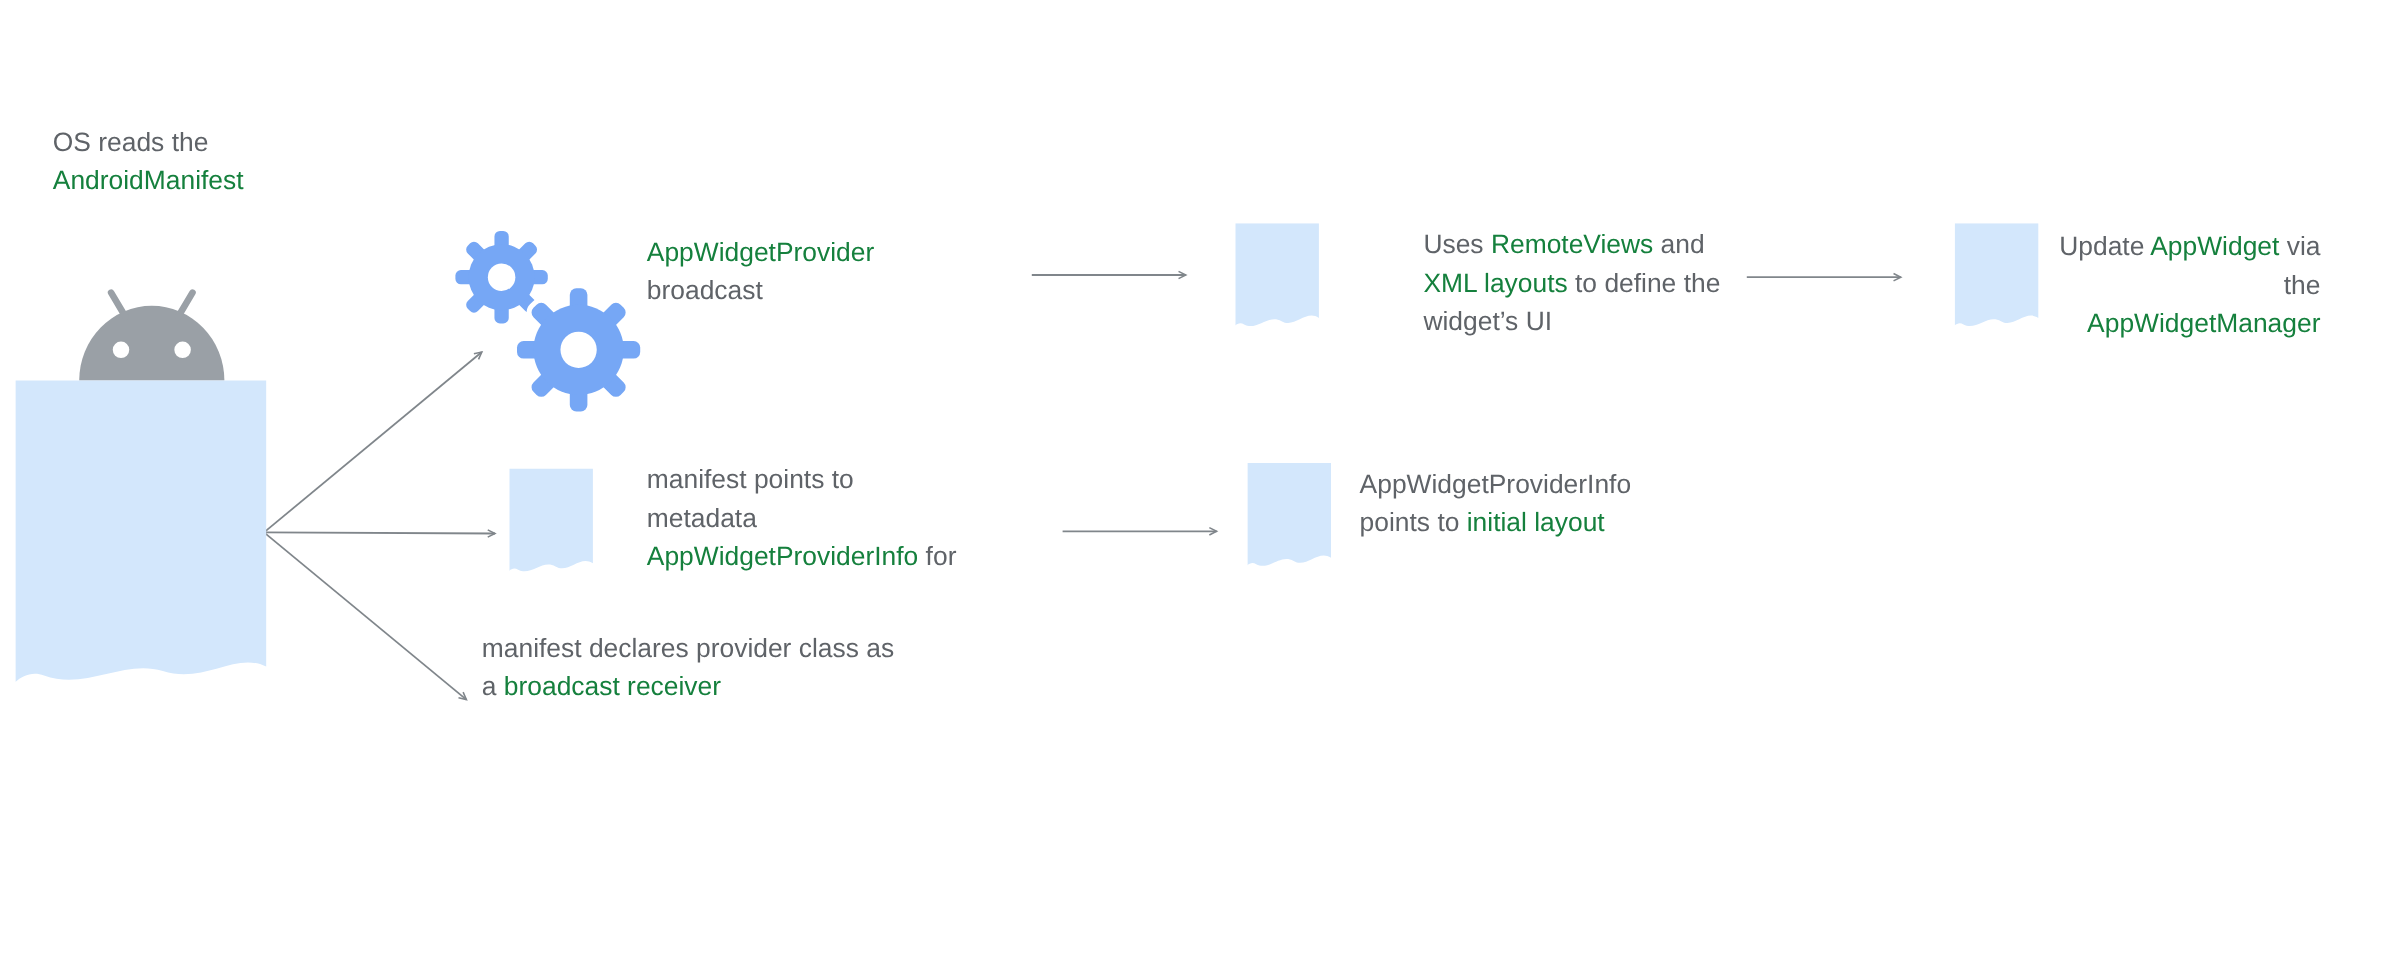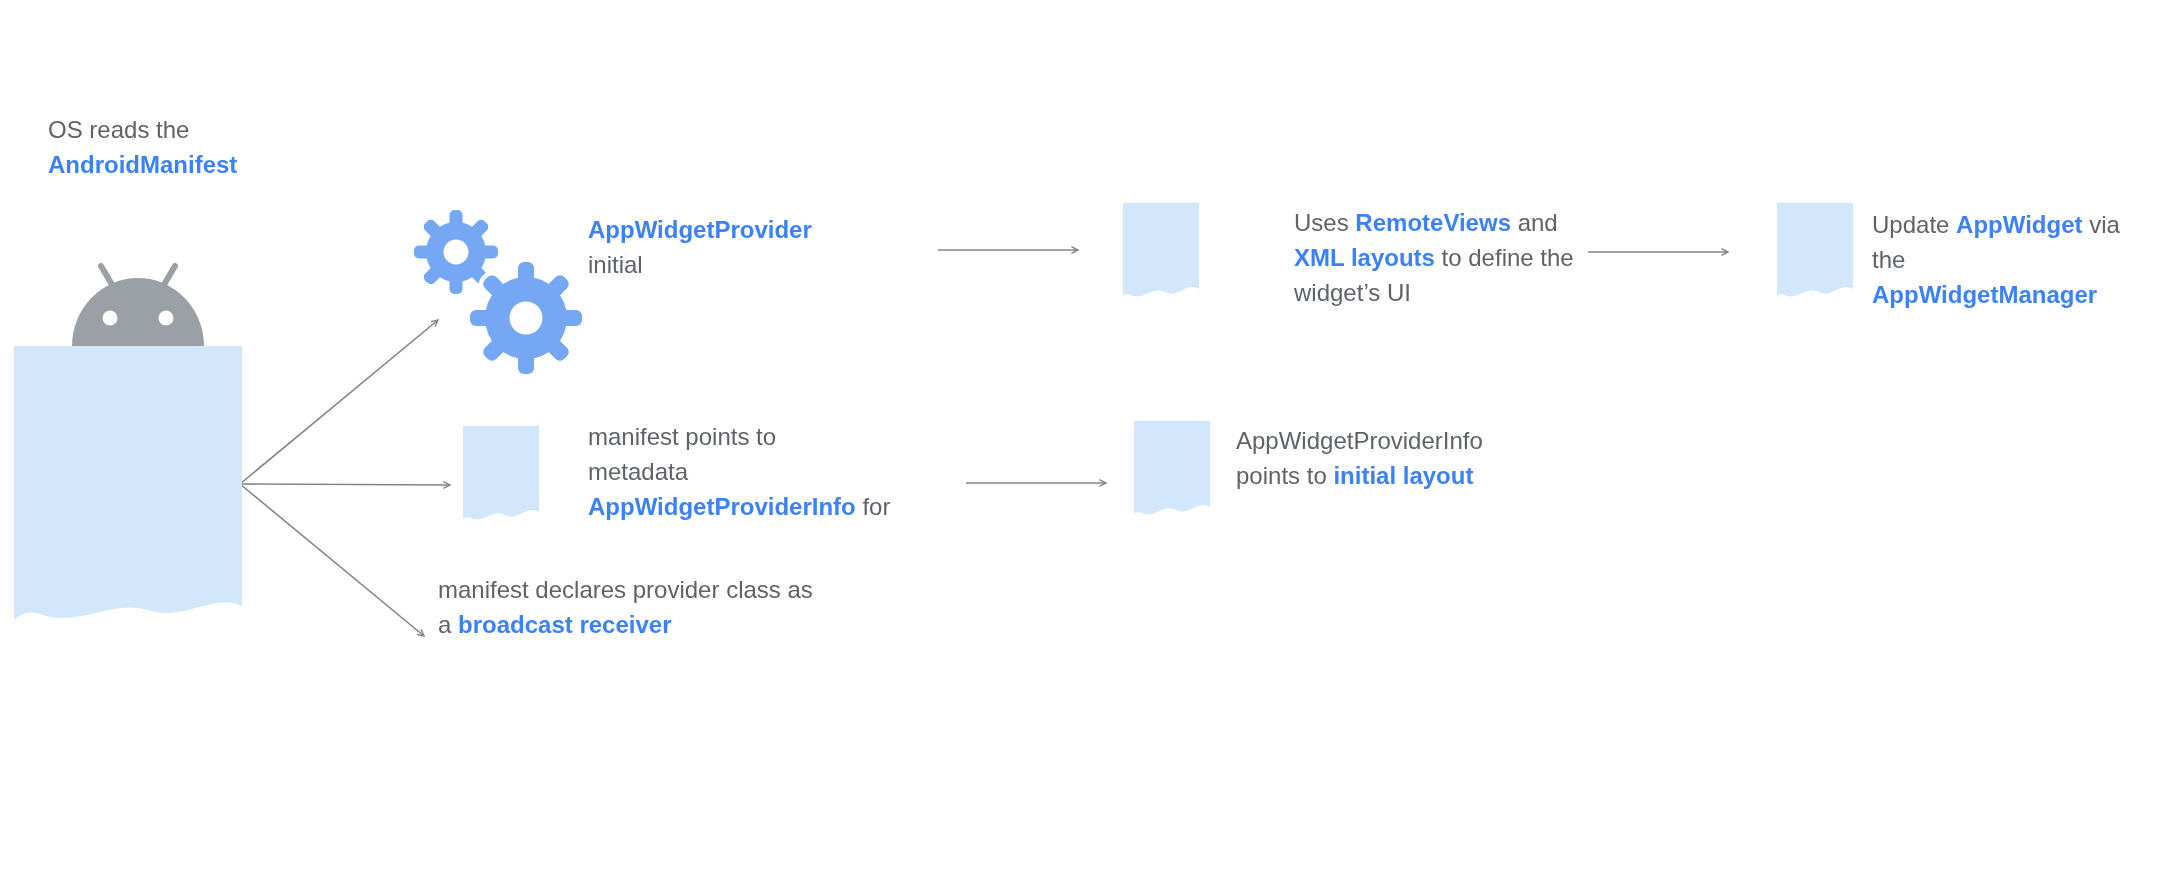--- a/index.html
+++ b/index.html
@@ -7,31 +7,31 @@
   .canvas {
     position: relative;
     width: 2166px;
     height: 872px;
     background: #ffffff;
     overflow: hidden;
   }
   .abs { position: absolute; }
   .txt { font-size: 24px; line-height: 35px; color: #5f6368; white-space: nowrap; }
   .g { color: #5f6368; font-weight: 400; }
-  .b { color: #3b82f6; font-weight: 700; }
+  .b { color: #15803d; font-weight: 400; }
   .arrows-layer { position: absolute; left: 0; top: 0; width: 2166px; height: 872px; }
 
   #os-label          { left: 48px;  top: 112px; }
   #manifest-graphic  { left: 14px;  top: 258px; }
   #gears-graphic     { left: 404px; top: 192px; }
   #text-provider     { left: 588px; top: 212px; }
   #doc-remoteviews   { left: 1123px; top: 203px; }
   #text-remoteviews  { left: 1294px; top: 205px; }
   #doc-update        { left: 1777px; top: 203px; }
-  #text-update       { left: 1872px; top: 207px; }
+  #text-update       { left: 1872px; top: 207px; text-align: right; }
   #doc-providerinfo  { left: 463px; top: 426px; }
   #text-providerinfo { left: 588px; top: 419px; }
   #doc-initiallayout { left: 1134px; top: 421px; }
   #text-initiallayout{ left: 1236px; top: 423px; }
   #text-broadcast    { left: 438px; top: 572px; }
 </style>
 </head>
 <body>
 
 <div class="canvas">
@@ -95,21 +95,21 @@
         <rect x="-8" y="-56" width="16" height="112" rx="6" transform="rotate(90)"></rect>
         <rect x="-8" y="-56" width="16" height="112" rx="6" transform="rotate(135)"></rect>
         <circle r="41"></circle>
       </g>
       <circle r="16.5" fill="#ffffff"></circle>
     </g>
   </svg>
 
   <div id="text-provider" class="abs txt">
     <div><span class="b">AppWidgetProvider</span></div>
-    <div><span class="g">initial</span></div>
+    <div><span class="g">broadcast</span></div>
   </div>
 
   <svg id="doc-remoteviews" class="abs" width="78" height="106" viewBox="0 0 78 106">
     <path d="M0 0 H76 V86 C64 78 54 96 42 89 C30 82 20 98 8 92 C5 90 2 91 0 93 Z" fill="#d3e7fc"></path>
   </svg>
   <div id="text-remoteviews" class="abs txt">
     <div><span class="g">Uses </span><span class="b">RemoteViews</span><span class="g"> and</span></div>
     <div><span class="b">XML layouts</span><span class="g"> to define the</span></div>
     <div><span class="g">widget’s UI</span></div>
   </div>

